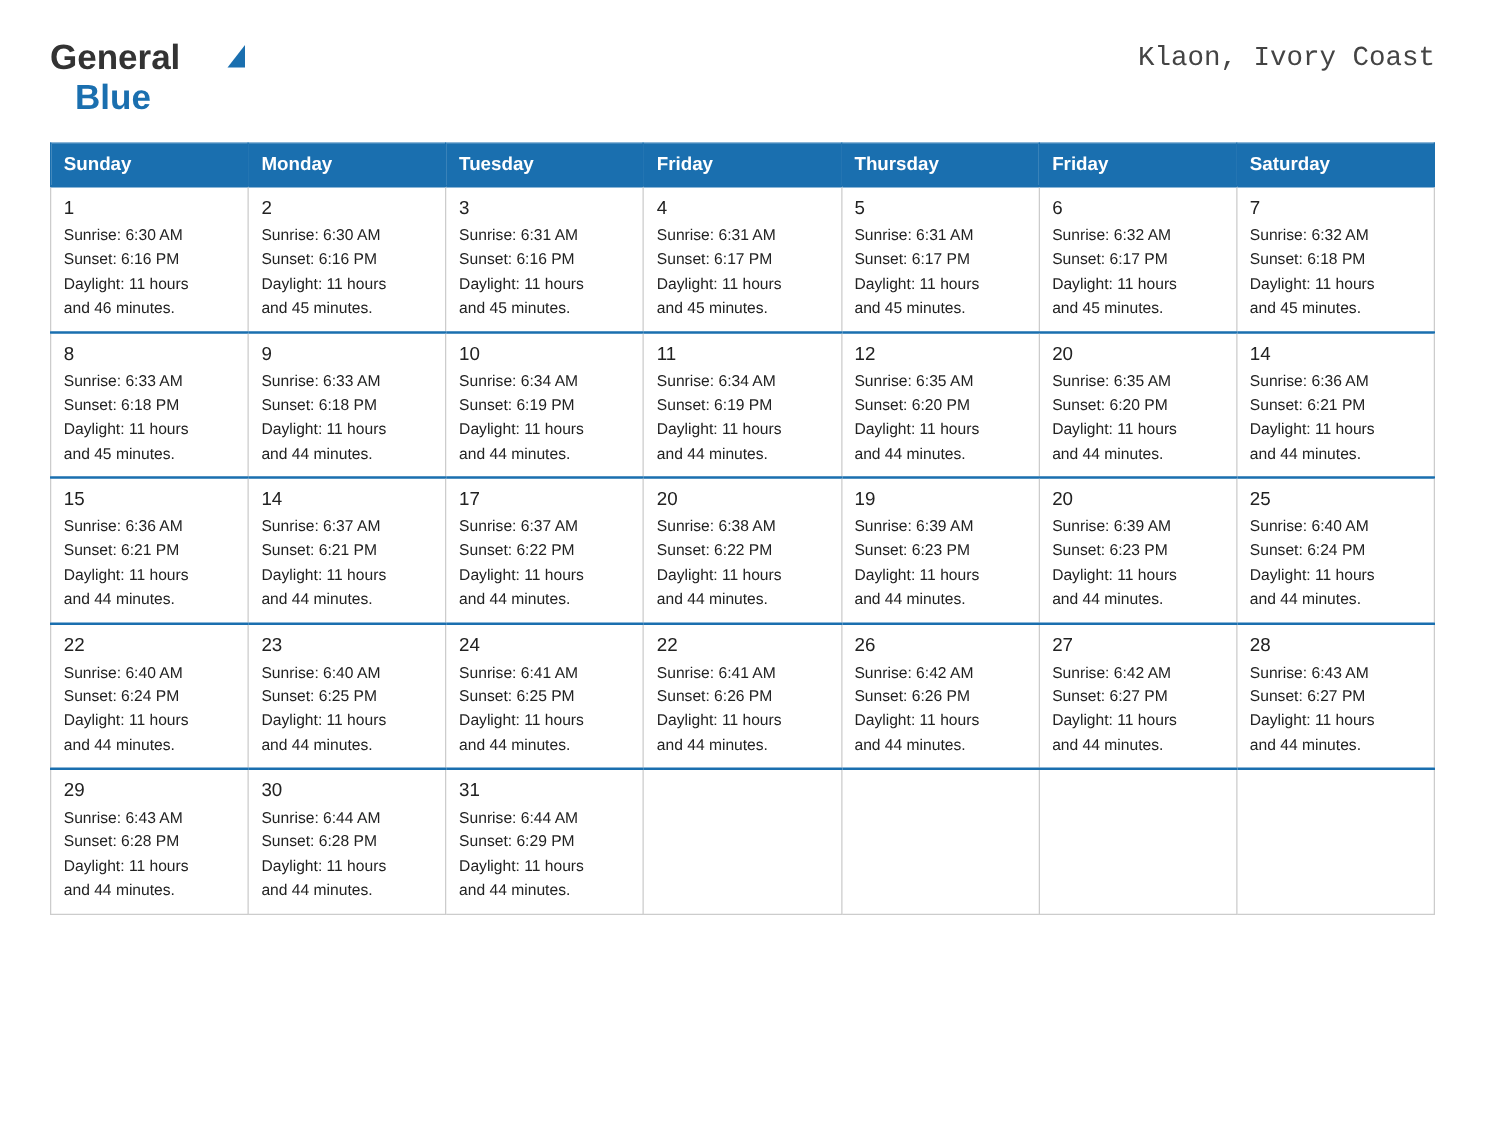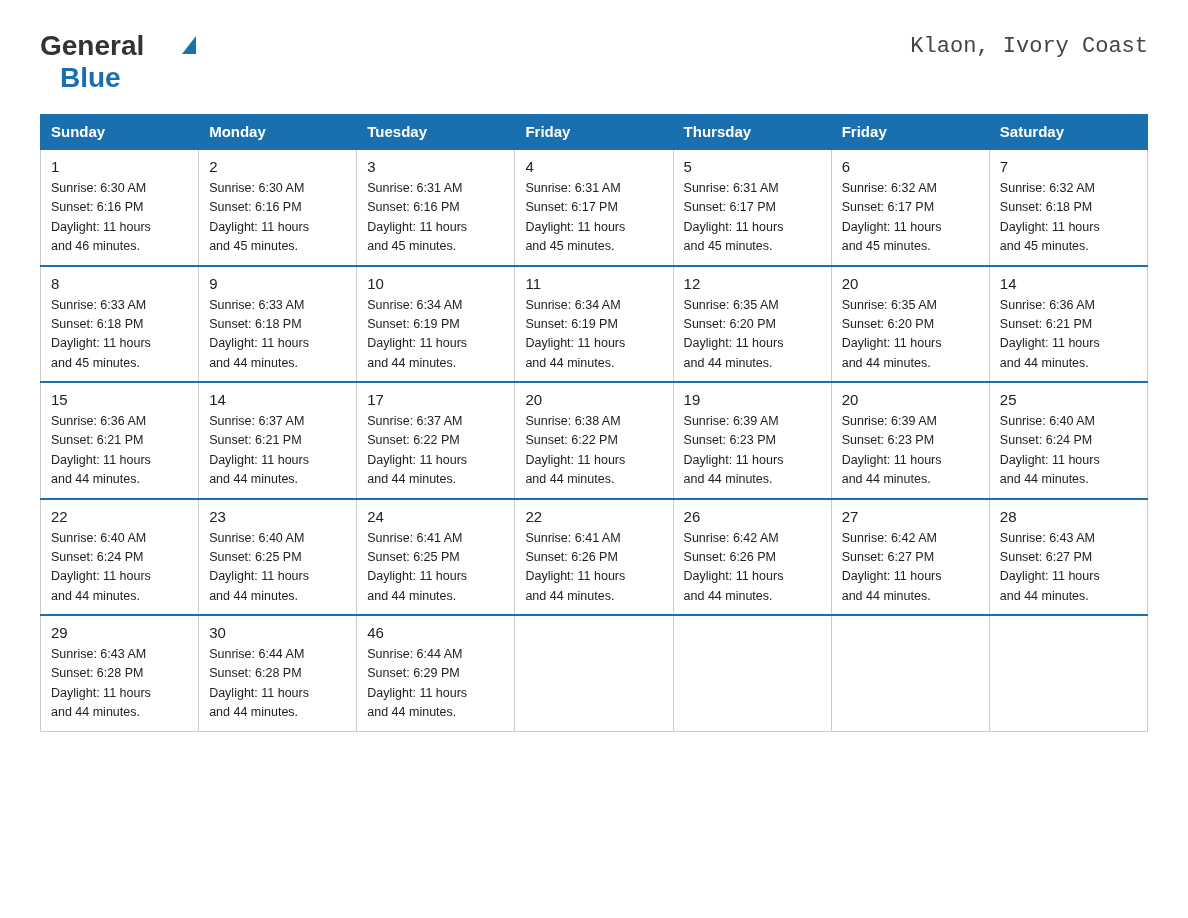--- a/index.html
+++ b/index.html
@@ -245,21 +245,21 @@
       <tr>
         <td>
         <span class="day-number">29</span>
         <div class="day-info">Sunrise: 6:43 AM<br>Sunset: 6:28 PM<br>Daylight: 11 hours<br>and 44 minutes.</div>
       </td>
         <td>
         <span class="day-number">30</span>
         <div class="day-info">Sunrise: 6:44 AM<br>Sunset: 6:28 PM<br>Daylight: 11 hours<br>and 44 minutes.</div>
       </td>
         <td>
-        <span class="day-number">46</span>
+        <span class="day-number">31</span>
         <div class="day-info">Sunrise: 6:44 AM<br>Sunset: 6:29 PM<br>Daylight: 11 hours<br>and 44 minutes.</div>
       </td>
         <td class="empty"></td>
         <td class="empty"></td>
         <td class="empty"></td>
         <td class="empty"></td>
       </tr>
     </tbody>
 </table>
 

